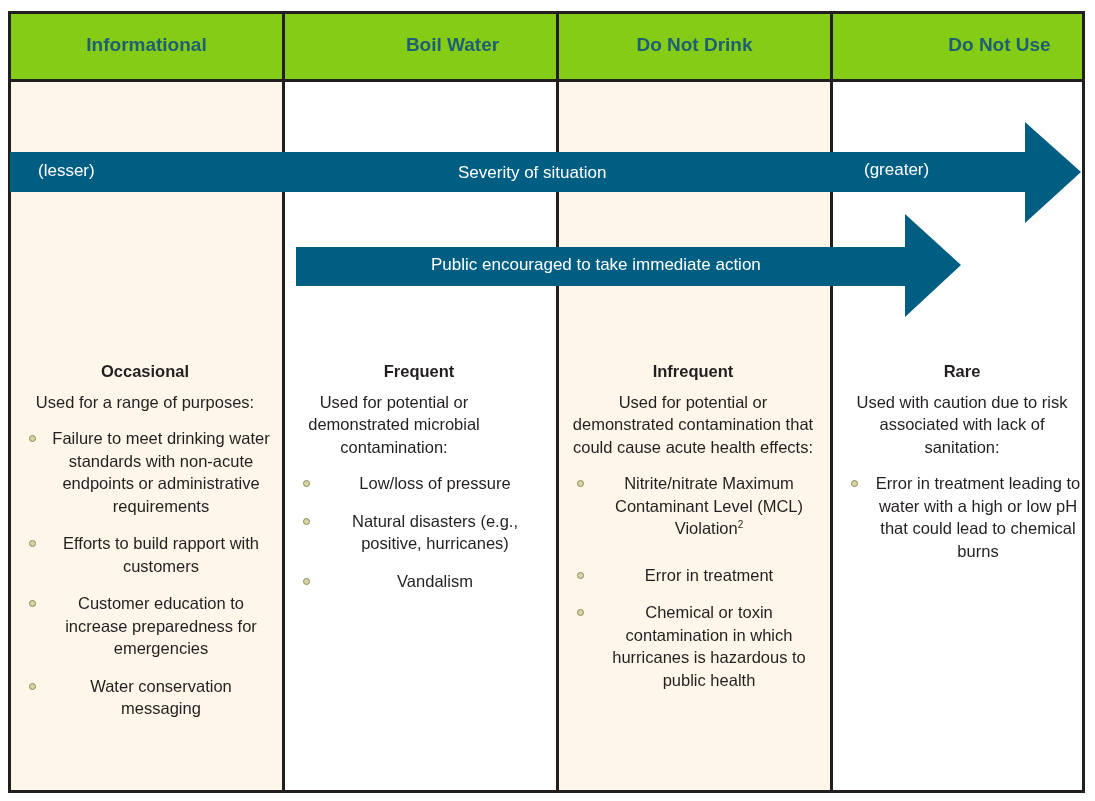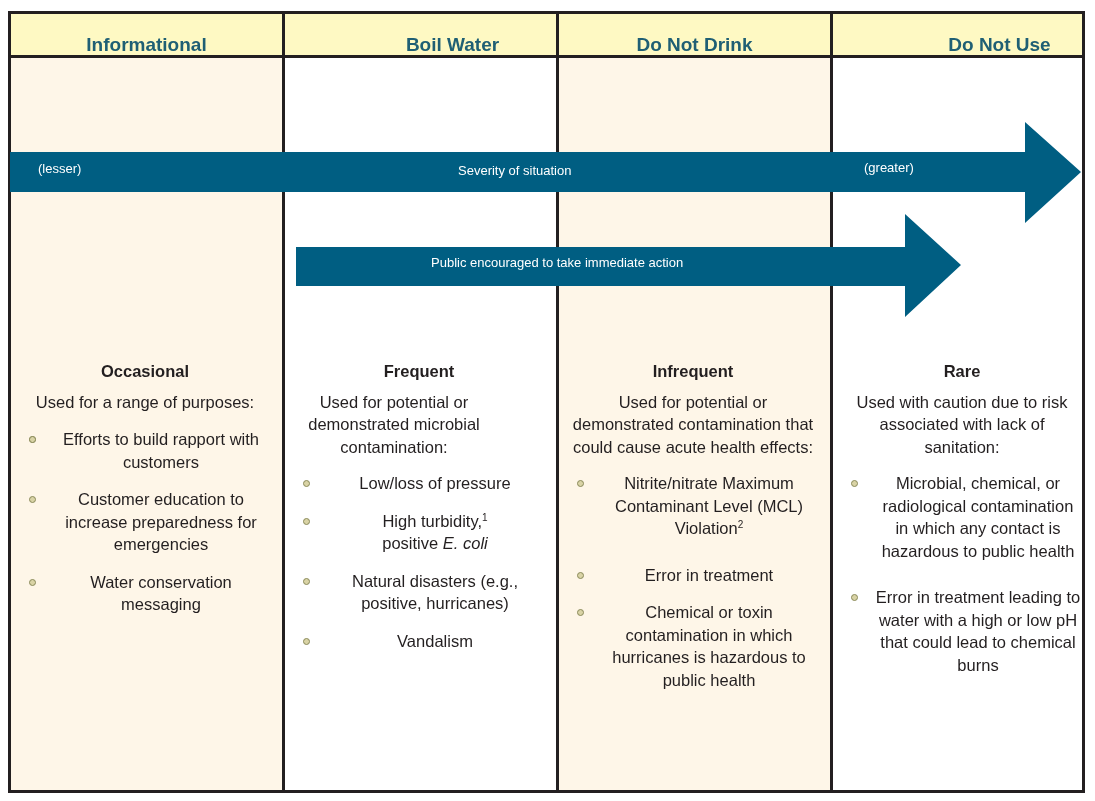--- a/index.html
+++ b/index.html
@@ -4,26 +4,26 @@
 <style>
   html, body { margin:0; padding:0; background:#ffffff; }
   body { width:1095px; height:801px; position:relative; overflow:hidden;
          font-family:"Liberation Sans", "DejaVu Sans", sans-serif; color:#231f20; }
   .table { position:absolute; left:8px; top:11px; width:1077px; height:782px;
            border:3px solid #231f20; box-sizing:border-box; }
   .col { position:absolute; top:0; bottom:0; box-sizing:border-box; }
   .col.tint { background:#fef6e8; }
   .col.plain { background:#ffffff; }
   .vline { position:absolute; top:0; bottom:0; width:3px; background:#231f20; }
-  .header { position:absolute; left:0; right:0; top:0; height:44px; background:#fef9c3;
+  .header { position:absolute; left:0; right:0; top:0; height:68px; background:#84cc16;
             border-bottom:3px solid #231f20; box-sizing:border-box; }
   .hcell { position:absolute; top:0; height:61px; display:flex; align-items:center; justify-content:center;
            font-weight:bold; font-size:19px; color:#1f5f74; }
   .arrow { position:absolute; }
-  .arrow-label { position:absolute; color:#ffffff; font-size:13px; white-space:nowrap; }
+  .arrow-label { position:absolute; color:#ffffff; font-size:17px; white-space:nowrap; }
   .content { position:absolute; top:360px; font-size:16.5px; line-height:22.5px;text-align:center; }
   .freq { font-weight:bold; margin-bottom:8px; }
   .intro { margin-bottom:14px; }
   ul { list-style:none; margin:0; padding:0; }
   li { position:relative; padding-left:32px; margin-bottom:15px; }
   li .bullet { position:absolute; left:9px; top:8px; width:5px; height:5px; border-radius:50%;
                border:1.5px solid #8a8a5a; background:#d9d3a5; }
   sup { font-size:10px; line-height:0; }
 </style>
 </head>
@@ -53,48 +53,46 @@
 </svg>
 <div class="arrow-label" style="left:38px;top:161px;">(lesser)</div>
 <div class="arrow-label" style="left:458px;top:163px;">Severity of situation</div>
 <div class="arrow-label" style="left:864px;top:160px;">(greater)</div>
 <div class="arrow-label" style="left:431px;top:255px;">Public encouraged to take immediate action</div>
 
 <div class="content" style="left:20px;width:250px;">
   <div class="freq">Occasional</div>
   <div class="intro">Used for a range of purposes:</div>
   <ul>
-    <li><span class="bullet"></span></li>
+    <li><span class="bullet"></span><span>Failure to meet drinking water standards with non-acute endpoints or administrative requirements</span></li>
     <li><span class="bullet"></span><span>Efforts to build rapport with customers</span></li>
     <li><span class="bullet"></span><span>Customer education to increase preparedness for emergencies</span></li>
     <li><span class="bullet"></span><span>Water conservation messaging</span></li>
   </ul>
 </div>
 
 <div class="content" style="left:294px;width:250px;">
   <div class="freq">Frequent</div>
   <div class="intro" style="width:200px;">Used for potential or demonstrated microbial contamination:</div>
   <ul>
     <li><span class="bullet"></span><span>Low/loss of pressure</span></li>
-    <li><span class="bullet"></span><span>High turbidity,</span><sup>1</sup><br><span>positive </span><i>E. coli</i></li>
     <li><span class="bullet"></span><span>Natural disasters (e.g., positive, hurricanes)</span></li>
     <li><span class="bullet"></span><span>Vandalism</span></li>
   </ul>
 </div>
 
 <div class="content" style="left:568px;width:250px;">
   <div class="freq">Infrequent</div>
   <div class="intro">Used for potential or demonstrated contamination that could cause acute health effects:</div>
   <ul>
     <li style="margin-bottom:24px;"><span class="bullet"></span><span>Nitrite/nitrate Maximum Contaminant Level (MCL) Violation</span><sup>2</sup></li>
     <li><span class="bullet"></span><span>Error in treatment</span></li>
     <li><span class="bullet"></span><span>Chemical or toxin contamination in which hurricanes is hazardous to public health</span></li>
   </ul>
 </div>
 
 <div class="content" style="left:842px;width:240px;">
   <div class="freq">Rare</div>
   <div class="intro">Used with caution due to risk associated with lack of sanitation:</div>
   <ul>
-    <li style="margin-bottom:24px;"><span class="bullet"></span><span>Microbial, chemical, or radiological contamination in which any contact is hazardous to public health</span></li>
     <li><span class="bullet"></span><span>Error in treatment leading to water with a high or low pH that could lead to chemical burns</span></li>
   </ul>
 </div>
 
 </body></html>

